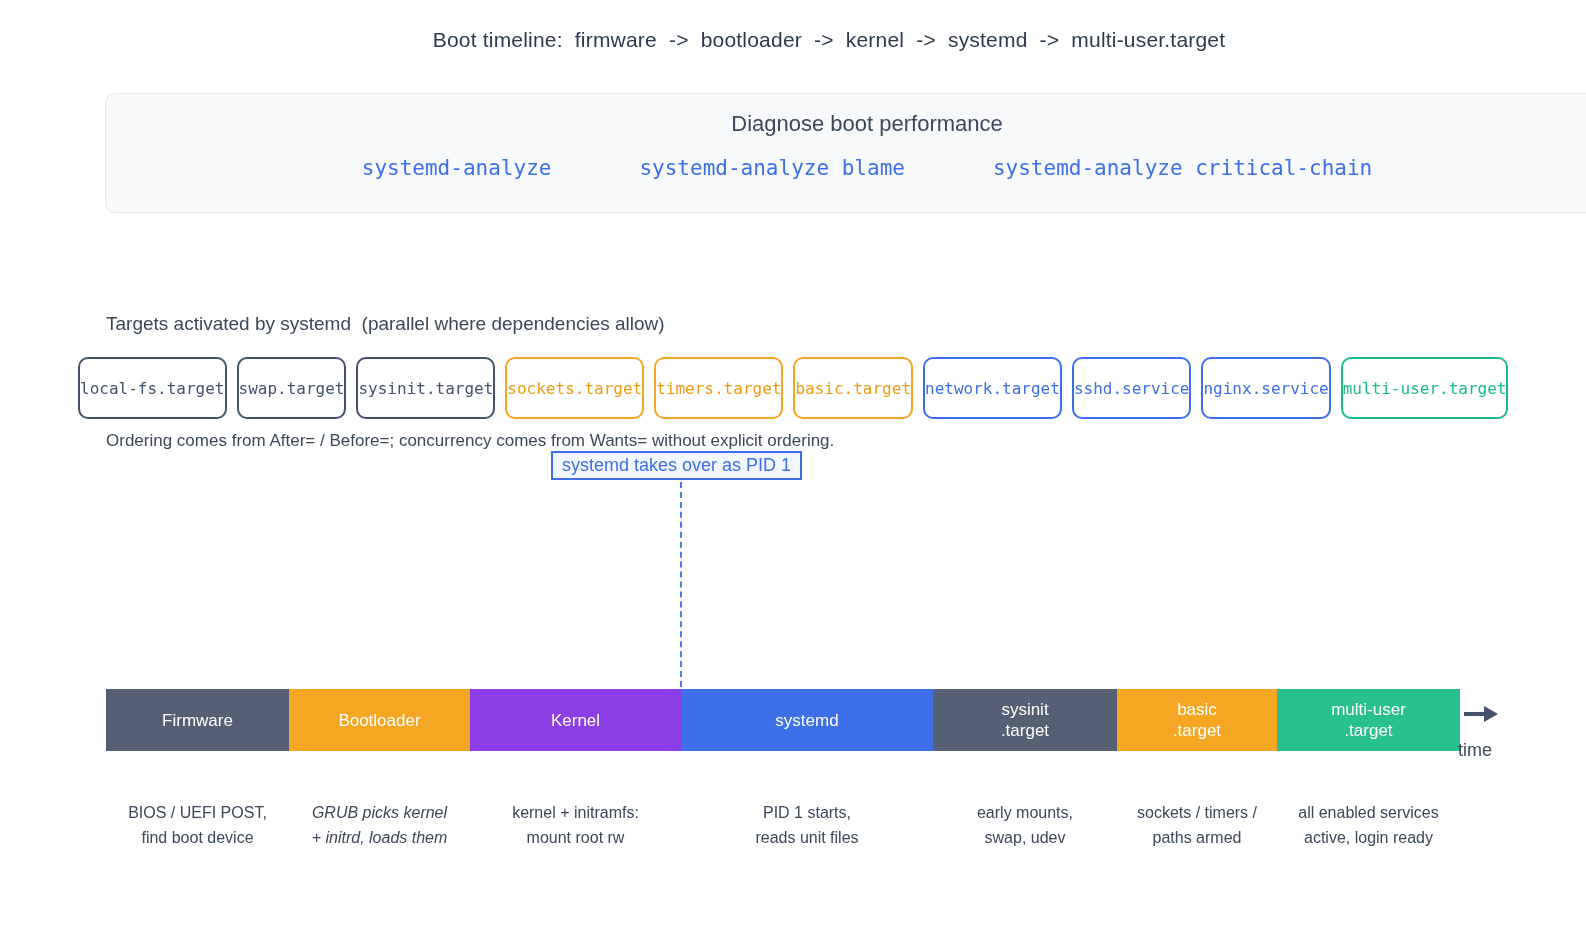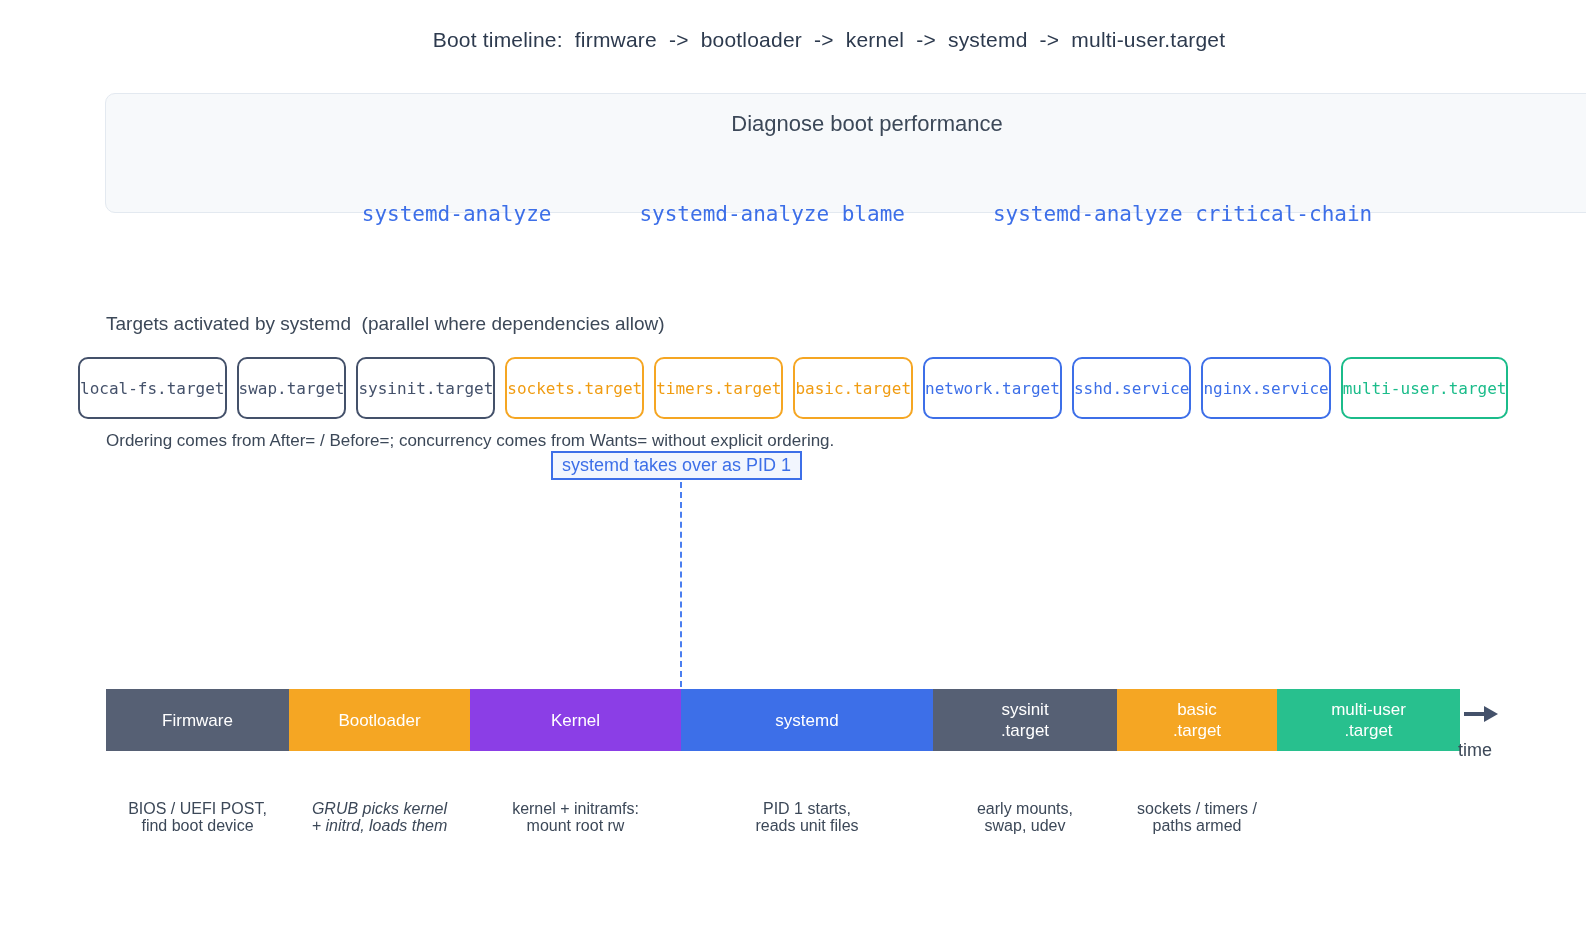--- a/index.html
+++ b/index.html
@@ -60,21 +60,20 @@
     justify-content: center;
     align-items: baseline;
     gap: 88px;
   }
   .cmd {
     font-family: "DejaVu Sans Mono", monospace;
     font-size: 21px;
     color: #3d6fe8;
     white-space: pre;
     cursor: pointer;
-    margin-top: 46px;
   }
 
   
   #targets-heading {
     position: absolute;
     left: 106px;
     top: 313px;
     font-size: 19px;
     color: #3c4858;
     white-space: pre;
@@ -190,21 +189,21 @@
   #captions-row {
     position: absolute;
     left: 106px;
     top: 800px;
     width: 1354px;
     display: flex;
   }
   .caption {
     text-align: center;
     font-size: 16px;
-    line-height: 17px;
+    line-height: 25px;
     color: #3c4858;
     white-space: pre-line;
   }
 </style>
 </head>
 <body>
 
 <div id="page-title">Boot timeline:  firmware  -&gt;  bootloader  -&gt;  kernel  -&gt;  systemd  -&gt;  multi-user.target</div>
 
 <div id="diagnose-panel">
@@ -297,13 +296,15 @@
   <div class="caption" style="flex: 0 0 181px; font-style: italic;">GRUB picks kernel
 + initrd, loads them</div>
   <div class="caption" style="flex: 0 0 211px;">kernel + initramfs:
 mount root rw</div>
   <div class="caption" style="flex: 0 0 252px;">PID 1 starts,
 reads unit files</div>
   <div class="caption" style="flex: 0 0 184px;">early mounts,
 swap, udev</div>
   <div class="caption" style="flex: 0 0 160px;">sockets / timers /
 paths armed</div>
+  <div class="caption" style="flex: 0 0 183px;">all enabled services
+active, login ready</div>
 </div>
 
 </body></html>

